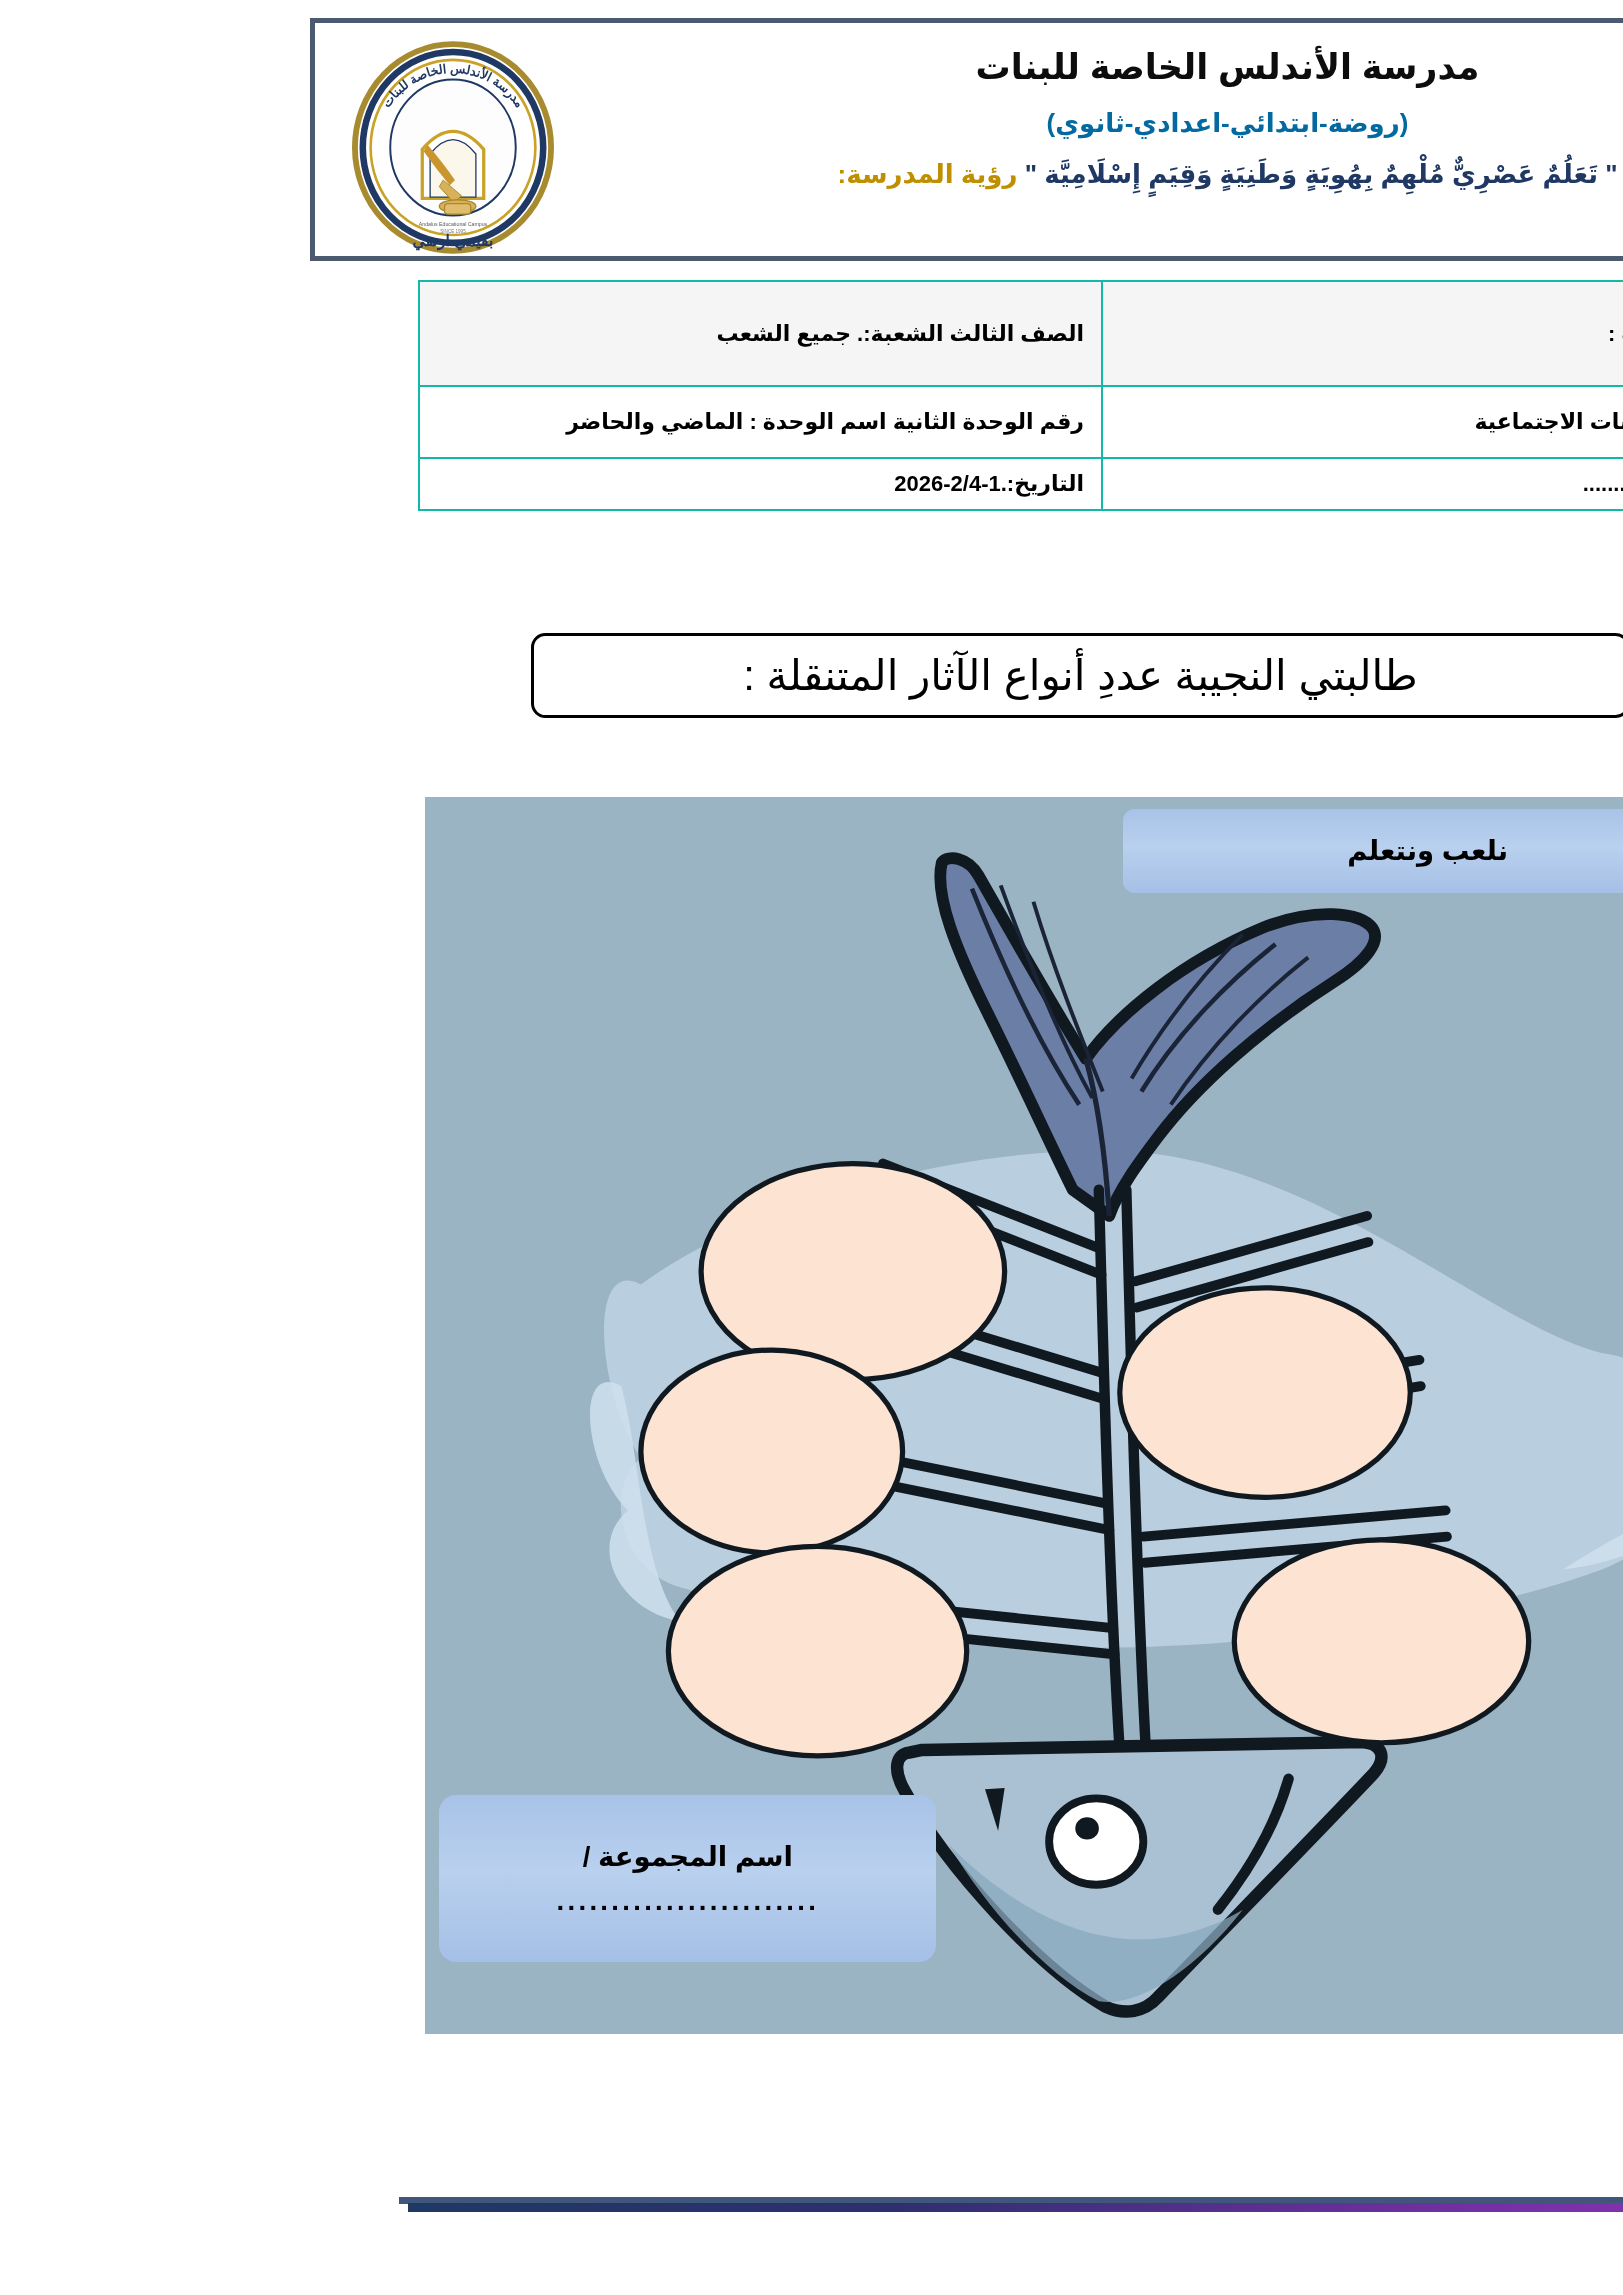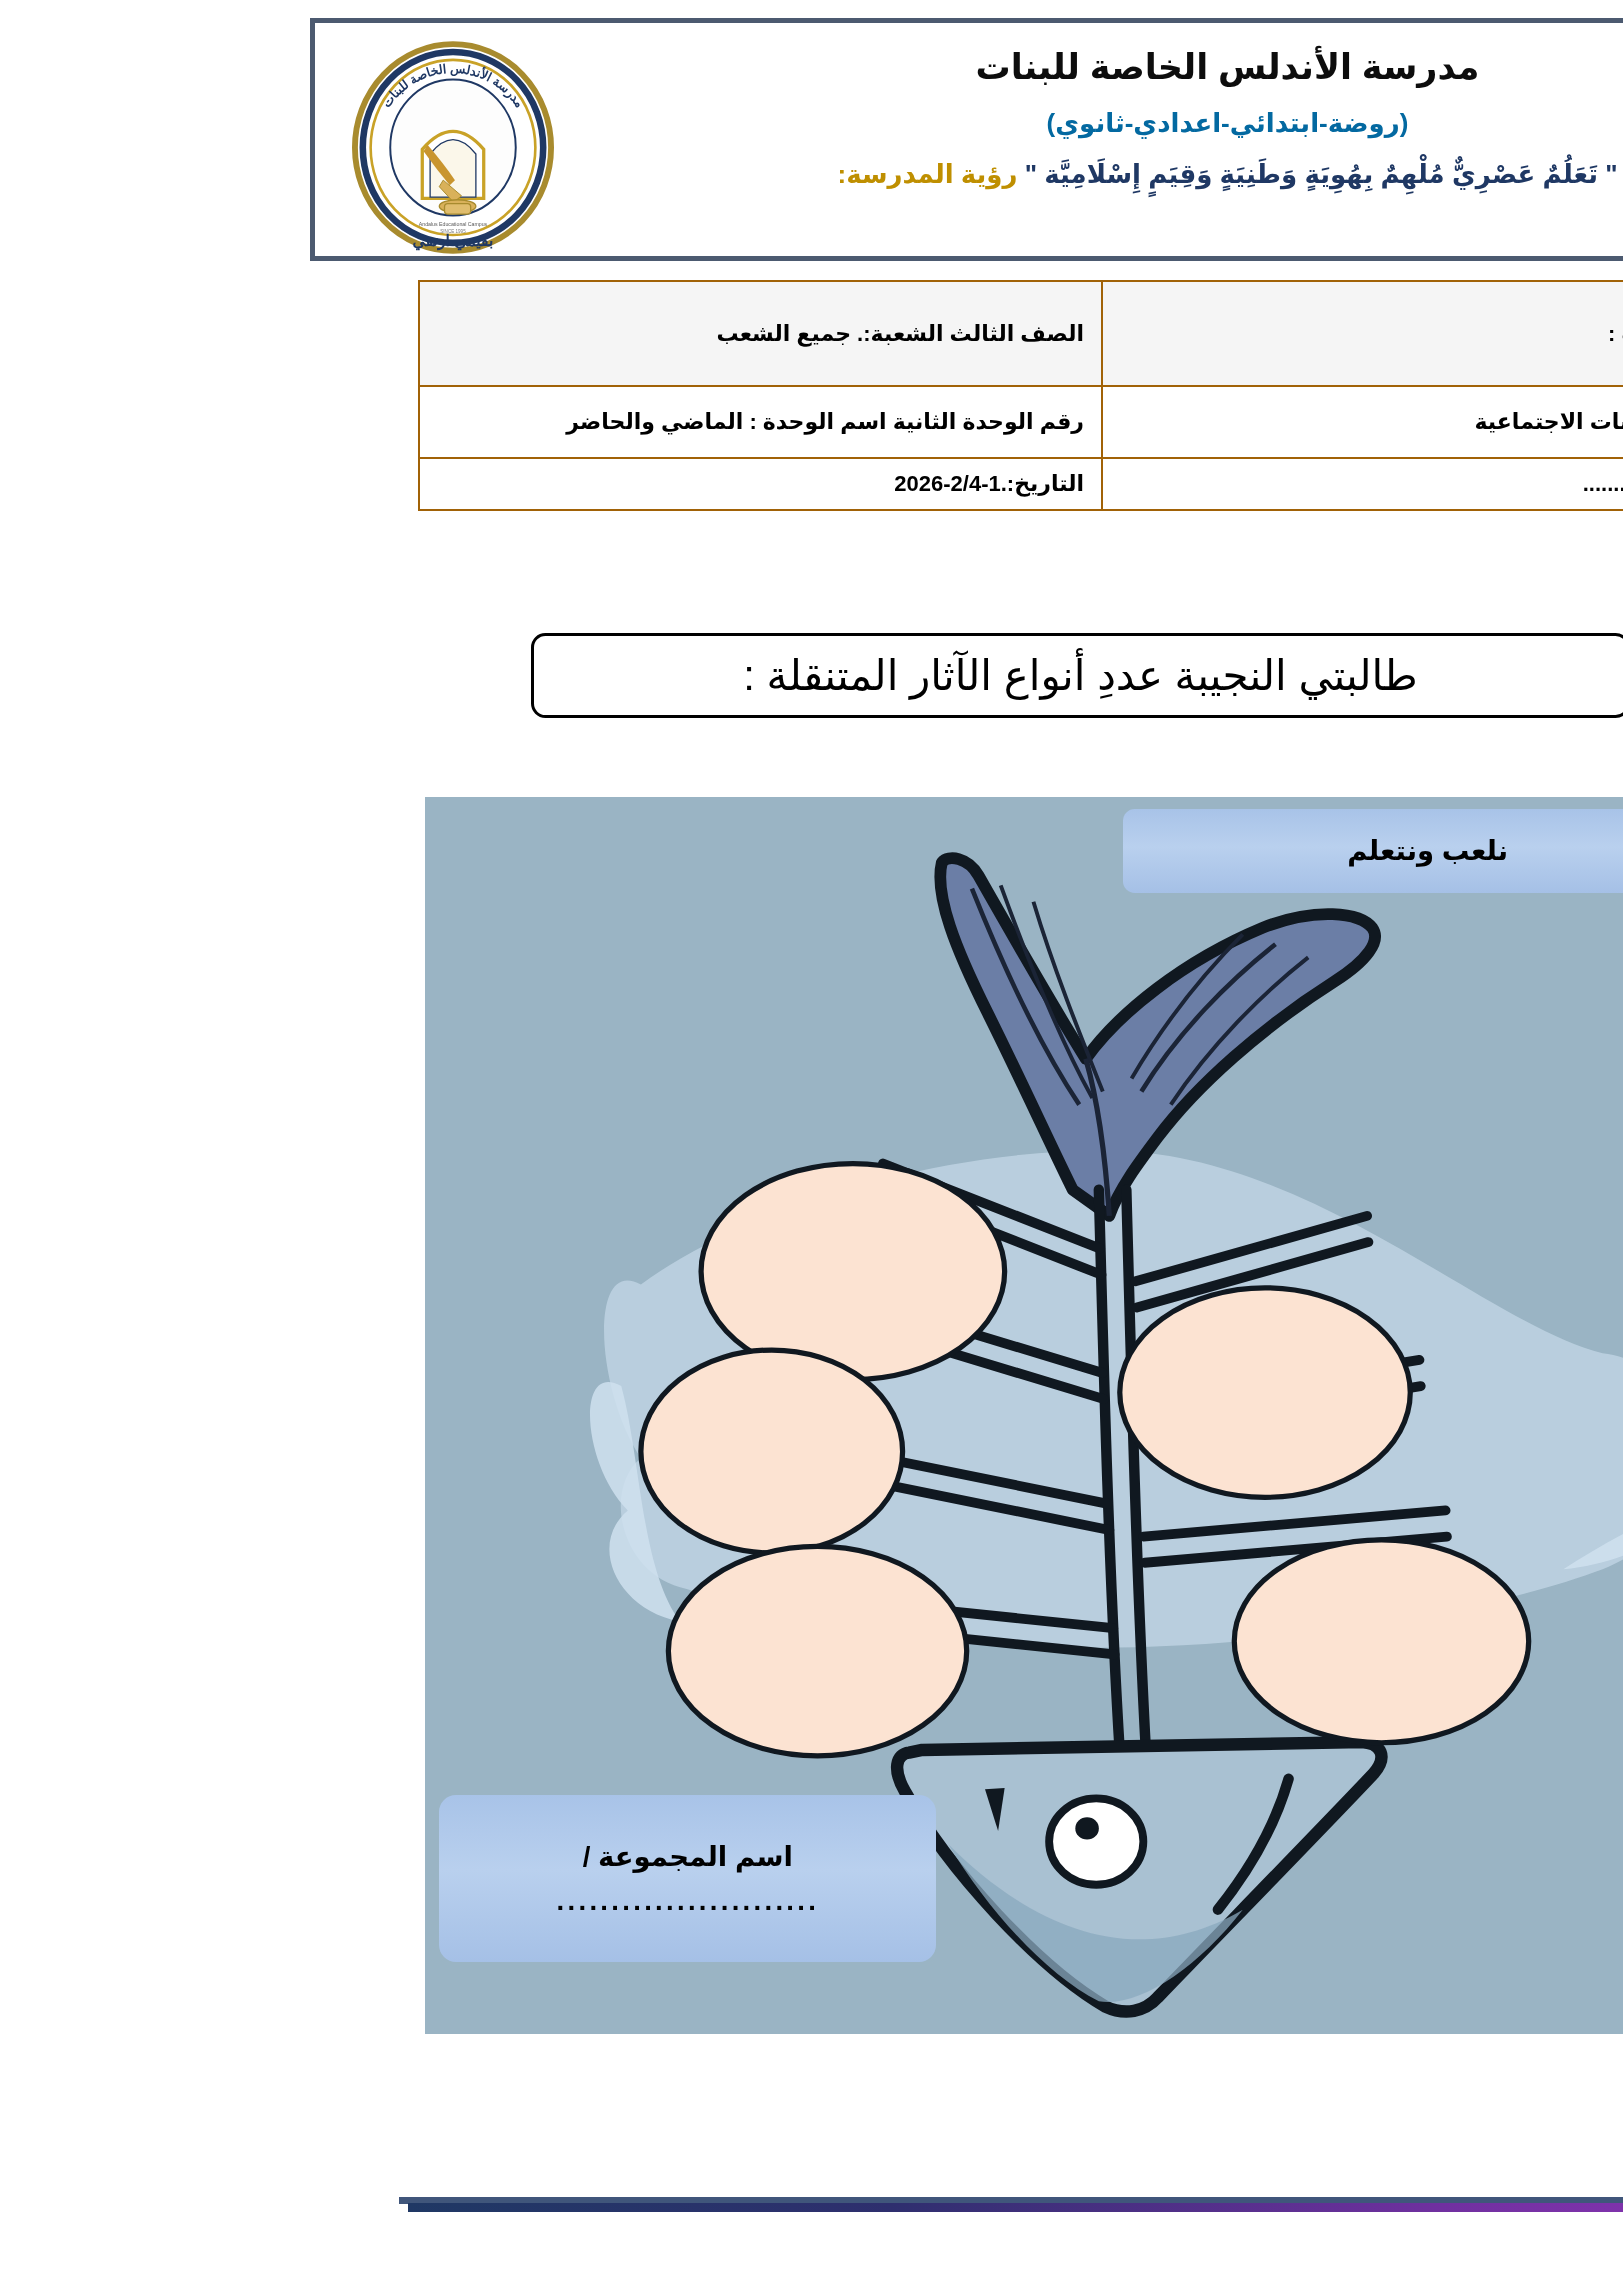--- a/index.html
+++ b/index.html
@@ -82,21 +82,21 @@
   
   .info-table {
     position: absolute;
     left: 149px;
     top: 280px;
     width: 1368px;
     border-collapse: collapse;
     table-layout: fixed;
   }
   .info-table td {
-    border: 2px solid #a16207;
+    border: 2px solid #14b8a6;
     padding: 9.2px 17px;
     font-size: 22px;
     font-weight: bold;
     color: #000000;
     vertical-align: middle;
     background: #f5f5f5;
   }
   .info-table tr.plain td { background: #ffffff; }
   .cell-right { text-align: right; width: 50%; }
   .cell-left  { text-align: right; width: 50%; }

